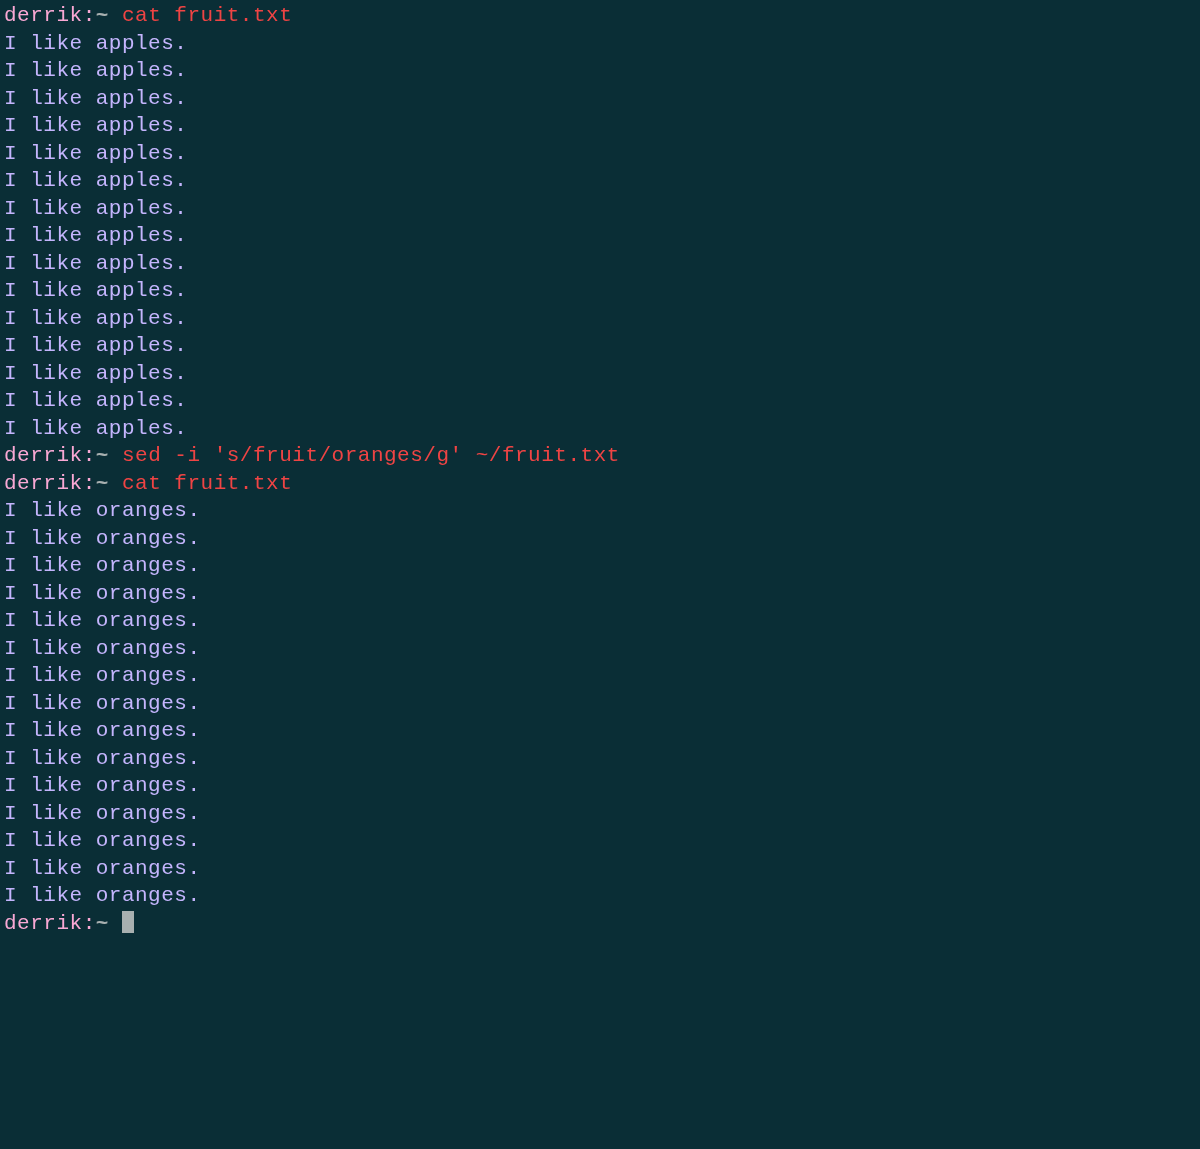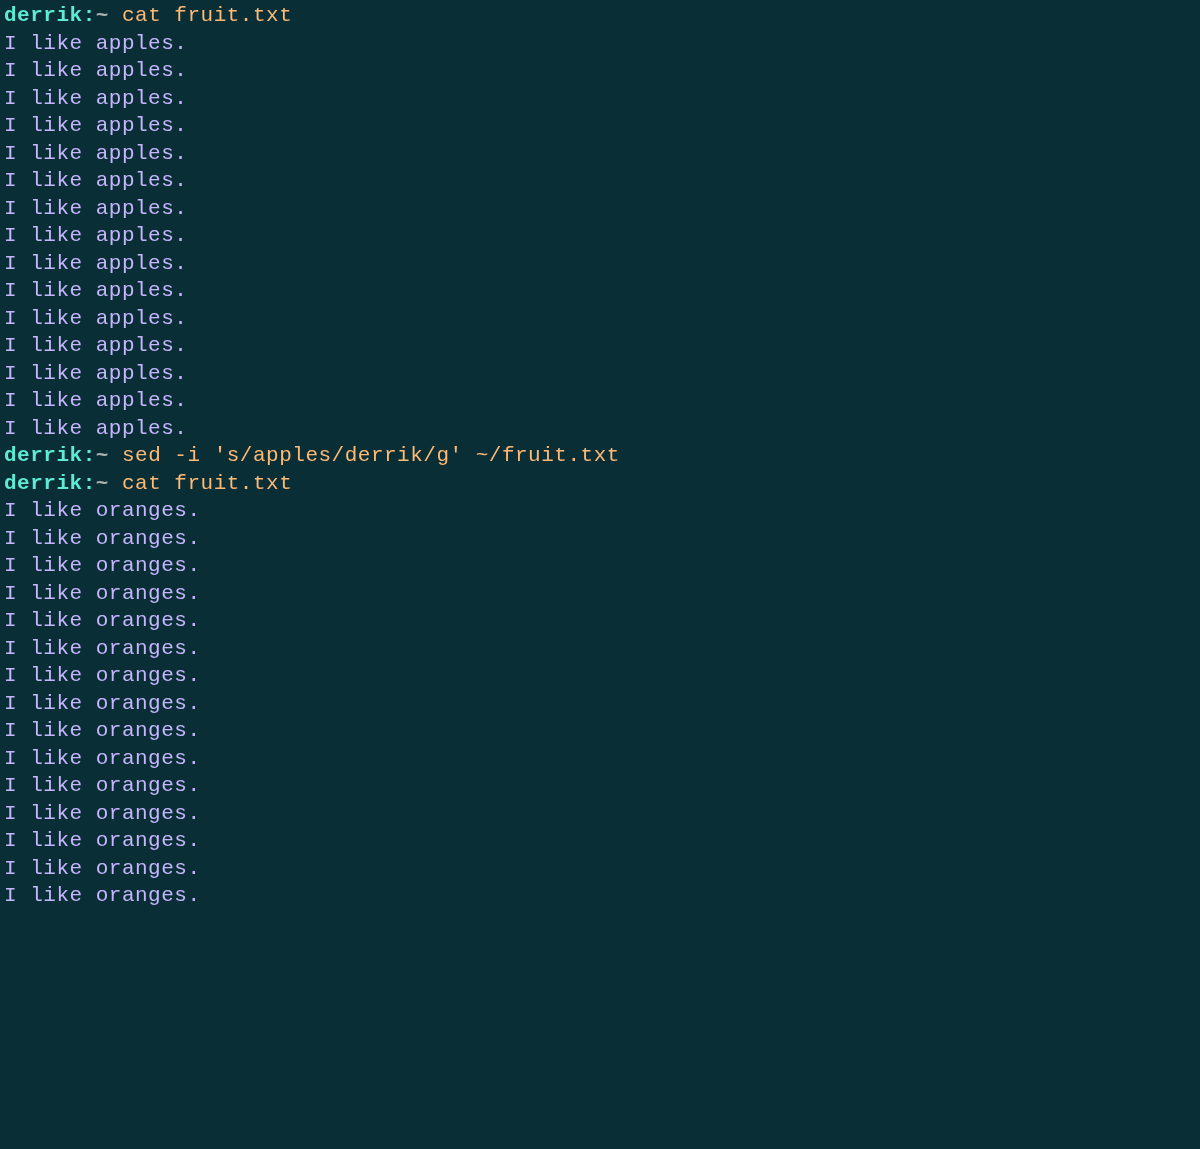--- a/index.html
+++ b/index.html
@@ -19,29 +19,29 @@
     }
     .terminal {
       width: 100%;
       height: 100%;
     }
     .line {
       white-space: pre;
       letter-spacing: 0.5px;
     }
     .prompt-user {
-      color: #5eead4;
-      font-weight: bold;
+      color: #f9a8d4;
+      font-weight: normal;
     }
     .prompt-tilde {
       color: #a8b0b0;
       font-weight: bold;
     }
     .command {
-      color: #fdba74;
+      color: #ef4444;
     }
     .output {
       color: #c4b5fd;
     }
     .cursor {
       display: inline-block;
       width: 12px;
       height: 22px;
       background-color: #a8b0b0;
       vertical-align: text-bottom;
@@ -61,30 +61,31 @@
     <div class="line"><span class="output">I like apples.</span></div>
     <div class="line"><span class="output">I like apples.</span></div>
     <div class="line"><span class="output">I like apples.</span></div>
     <div class="line"><span class="output">I like apples.</span></div>
     <div class="line"><span class="output">I like apples.</span></div>
     <div class="line"><span class="output">I like apples.</span></div>
     <div class="line"><span class="output">I like apples.</span></div>
     <div class="line"><span class="output">I like apples.</span></div>
     <div class="line"><span class="output">I like apples.</span></div>
     <div class="line"><span class="output">I like apples.</span></div>
-    <div class="line"><span class="prompt-user">derrik</span><span class="prompt-user">:</span><span class="prompt-tilde">~</span><span class="command"> </span><span class="command">sed -i 's/apples/derrik/g' ~/fruit.txt</span></div>
+    <div class="line"><span class="prompt-user">derrik</span><span class="prompt-user">:</span><span class="prompt-tilde">~</span><span class="command"> </span><span class="command">sed -i 's/fruit/oranges/g' ~/fruit.txt</span></div>
     <div class="line"><span class="prompt-user">derrik</span><span class="prompt-user">:</span><span class="prompt-tilde">~</span><span class="command"> </span><span class="command">cat fruit.txt</span></div>
     <div class="line"><span class="output">I like oranges.</span></div>
     <div class="line"><span class="output">I like oranges.</span></div>
     <div class="line"><span class="output">I like oranges.</span></div>
     <div class="line"><span class="output">I like oranges.</span></div>
     <div class="line"><span class="output">I like oranges.</span></div>
     <div class="line"><span class="output">I like oranges.</span></div>
     <div class="line"><span class="output">I like oranges.</span></div>
     <div class="line"><span class="output">I like oranges.</span></div>
     <div class="line"><span class="output">I like oranges.</span></div>
     <div class="line"><span class="output">I like oranges.</span></div>
     <div class="line"><span class="output">I like oranges.</span></div>
     <div class="line"><span class="output">I like oranges.</span></div>
     <div class="line"><span class="output">I like oranges.</span></div>
     <div class="line"><span class="output">I like oranges.</span></div>
     <div class="line"><span class="output">I like oranges.</span></div>
+    <div class="line"><span class="prompt-user">derrik</span><span class="prompt-user">:</span><span class="prompt-tilde">~</span><span class="command"> </span><span class="cursor"></span></div>
   </div>
 
 </body></html>

